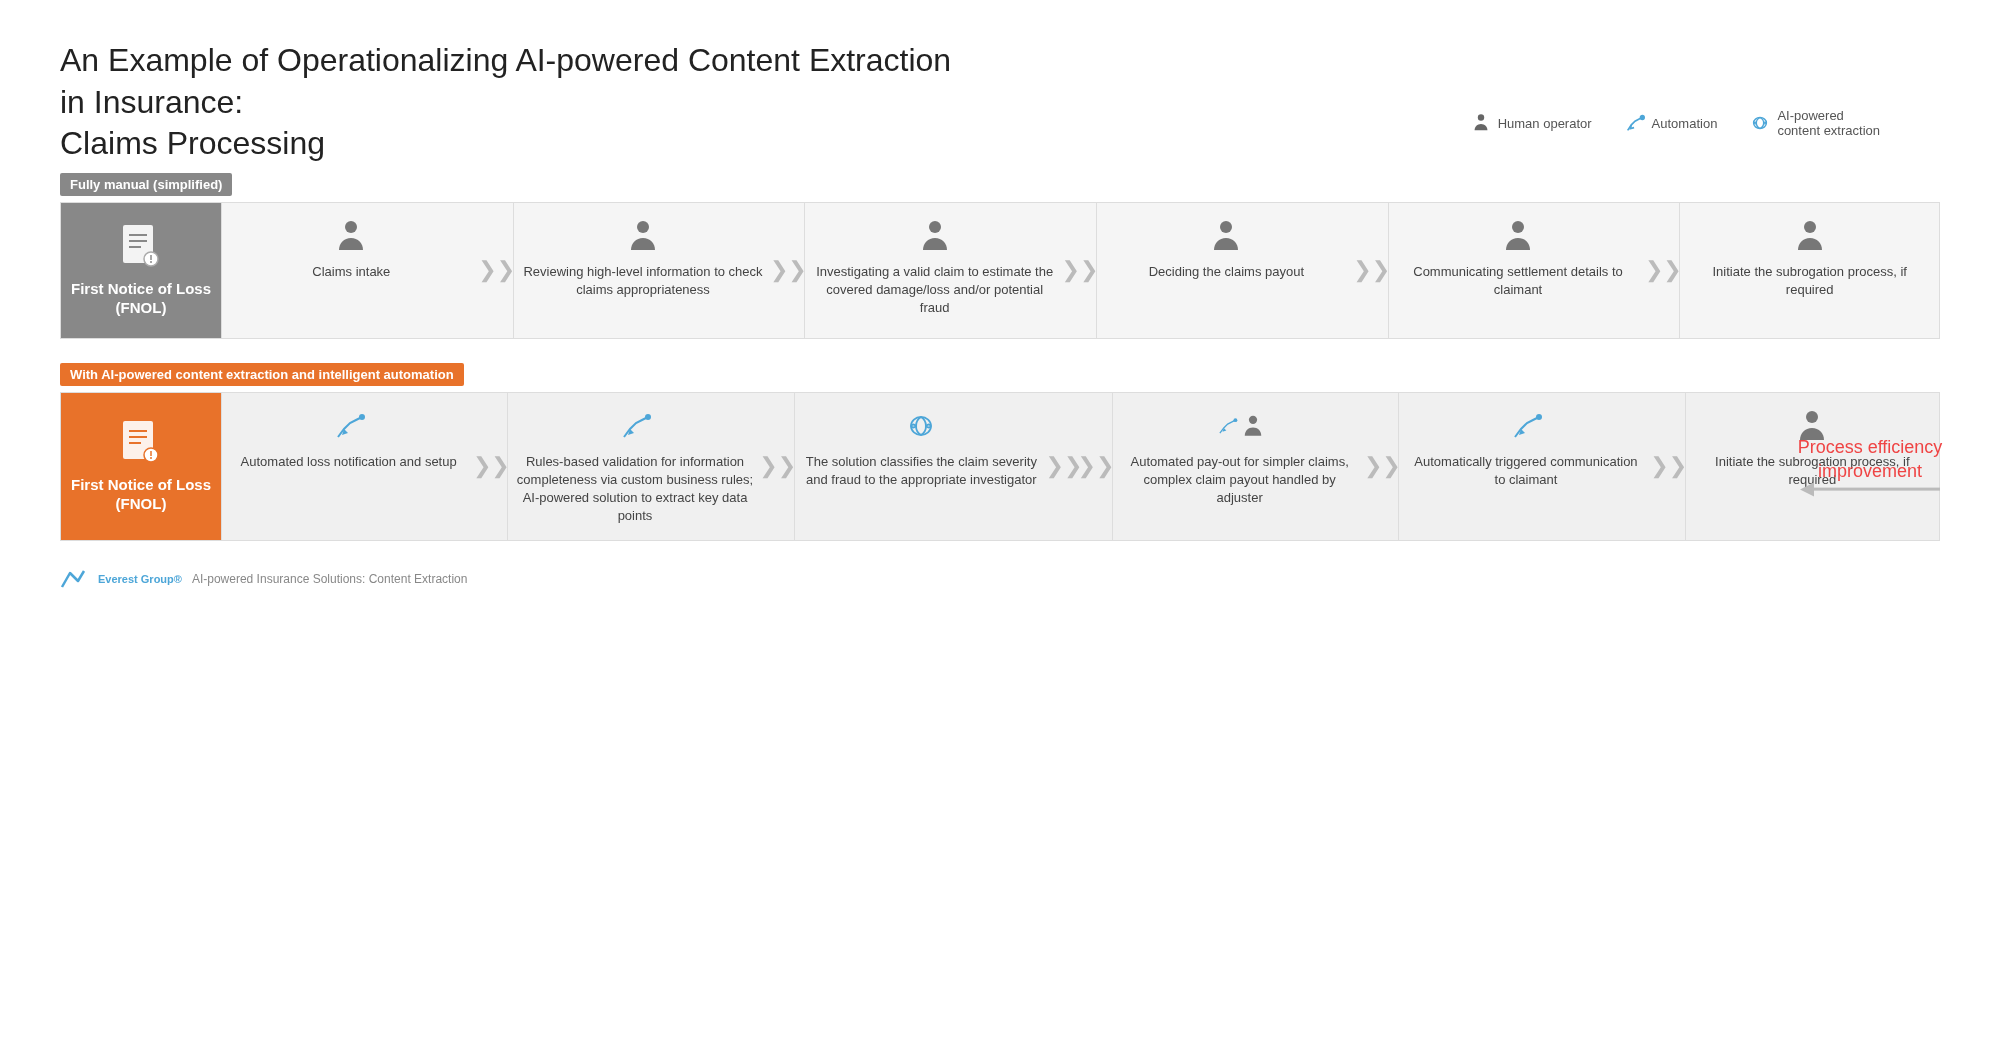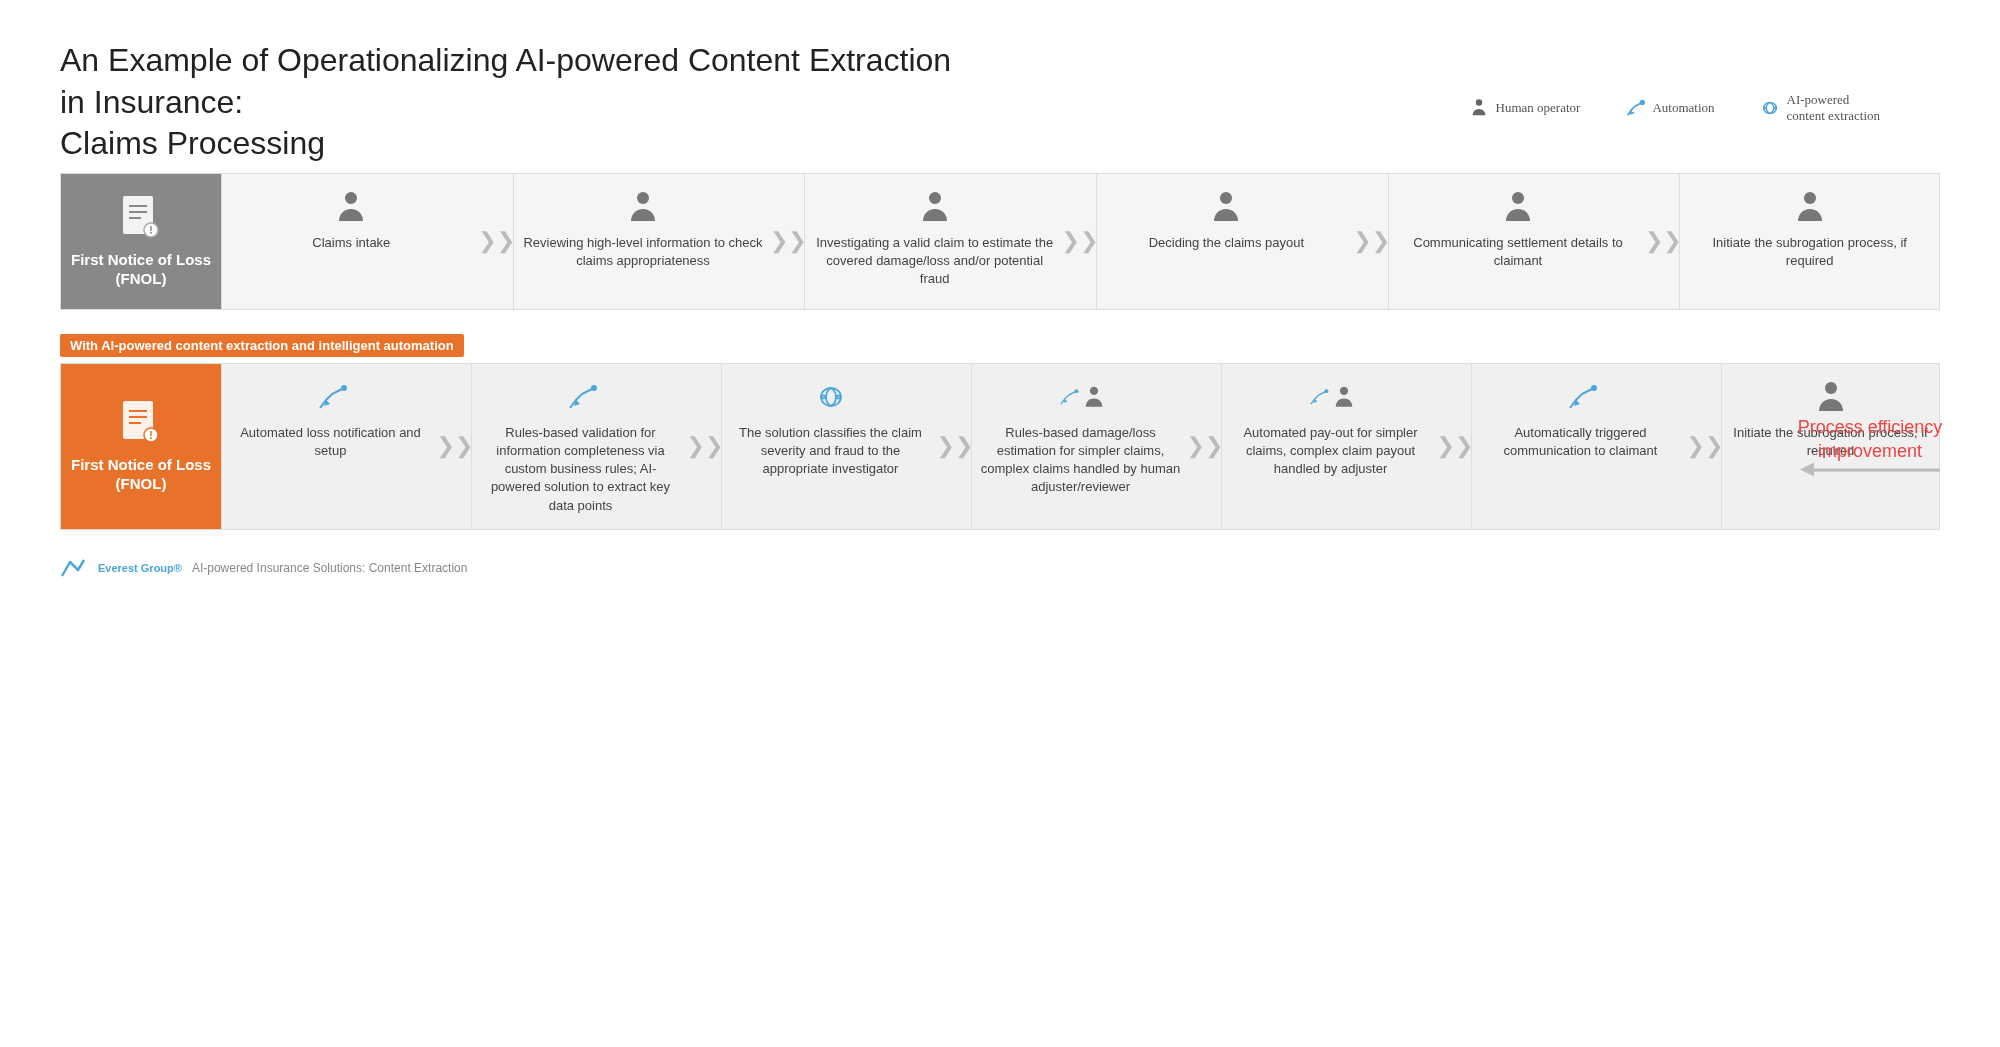--- a/index.html
+++ b/index.html
@@ -15,25 +15,24 @@
       font-size: 32px;
       font-weight: 400;
       color: #222;
       line-height: 1.3;
       margin-bottom: 8px;
       max-width: 900px;
     }
     .legend {
       display: flex;
       align-items: center;
-      gap: 44px;
+      gap: 32px;
       position: absolute;
-      top: 52px;
+      top: 68px;
       right: 60px;
-      font-family: Liberation Serif, serif;
     }
     .legend-item {
       display: flex;
       align-items: center;
       gap: 6px;
       font-size: 13px;
       color: #555;
     }
     .section-label {
       display: inline-block;
@@ -192,20 +191,23 @@
       </svg>
       <span style="white-space:pre-line;">AI-powered
 content extraction</span>
     </div>
   </div>
 
   <div class="main-title" style="white-space:pre-line;">An Example of Operationalizing AI-powered Content Extraction in Insurance:
 Claims Processing</div>
 
   <div class="process-section">
+    <div>
+      <span class="section-label section-label-manual">Fully manual (simplified)</span>
+    </div>
     <div class="process-row">
 
       <div class="fnol-box fnol-box-manual">
 
         <svg width="44" height="50" viewBox="0 0 44 50" fill="none">
           <rect x="4" y="2" width="30" height="38" rx="2" fill="white" opacity="0.9"></rect>
           <line x1="10" y1="12" x2="28" y2="12" stroke="#888" stroke-width="2"></line>
           <line x1="10" y1="18" x2="28" y2="18" stroke="#888" stroke-width="2"></line>
           <line x1="10" y1="24" x2="22" y2="24" stroke="#888" stroke-width="2"></line>
           <circle cx="32" cy="36" r="7" fill="white" stroke="#aaa" stroke-width="1.5"></circle>
@@ -354,34 +356,20 @@
                 <path d="M7 17 Q9 14 12 17 Q9 20 7 17"></path>
                 <path d="M27 17 Q25 14 22 17 Q25 20 27 17"></path>
               </svg>
             </div>
             <div class="step-text">The solution classifies the claim severity and fraud to the appropriate investigator</div>
           </div>
           <div class="arrow-cell">
               <span class="chevron">❯❯</span>
             </div>
 
-          <div class="step-cell step-cell-ai">
-            <div class="step-icon step-icon-blue" style="display:flex; gap:4px; align-items:center;">
-              <svg width="22" height="26" viewBox="0 0 34 34" fill="none">
-                <path d="M6 28 L12 20 L18 14 L24 11 L30 8" stroke="#4da6d8" stroke-width="2" fill="none"></path>
-                <circle cx="30" cy="8" r="3" fill="#4da6d8"></circle>
-                <path d="M12 20 L10 26 L16 24 Z" fill="#4da6d8"></path>
-              </svg>
-              <svg width="22" height="26" viewBox="0 0 32 36" fill="#777">
-                <circle cx="16" cy="9" r="6"></circle>
-                <path d="M4 32c0-7 5-12 12-12s12 5 12 12" fill="#777"></path>
-              </svg>
-            </div>
-            <div class="step-text">Rules-based damage/loss estimation for simpler claims, complex claims handled by human adjuster/reviewer</div>
-          </div>
           <div class="arrow-cell">
               <span class="chevron">❯❯</span>
             </div>
 
           <div class="step-cell step-cell-ai">
             <div class="step-icon step-icon-blue" style="display:flex; gap:4px; align-items:center;">
               <svg width="22" height="26" viewBox="0 0 34 34" fill="none">
                 <path d="M6 28 L12 20 L18 14 L24 11 L30 8" stroke="#4da6d8" stroke-width="2" fill="none"></path>
                 <circle cx="30" cy="8" r="3" fill="#4da6d8"></circle>
                 <path d="M12 20 L10 26 L16 24 Z" fill="#4da6d8"></path>

